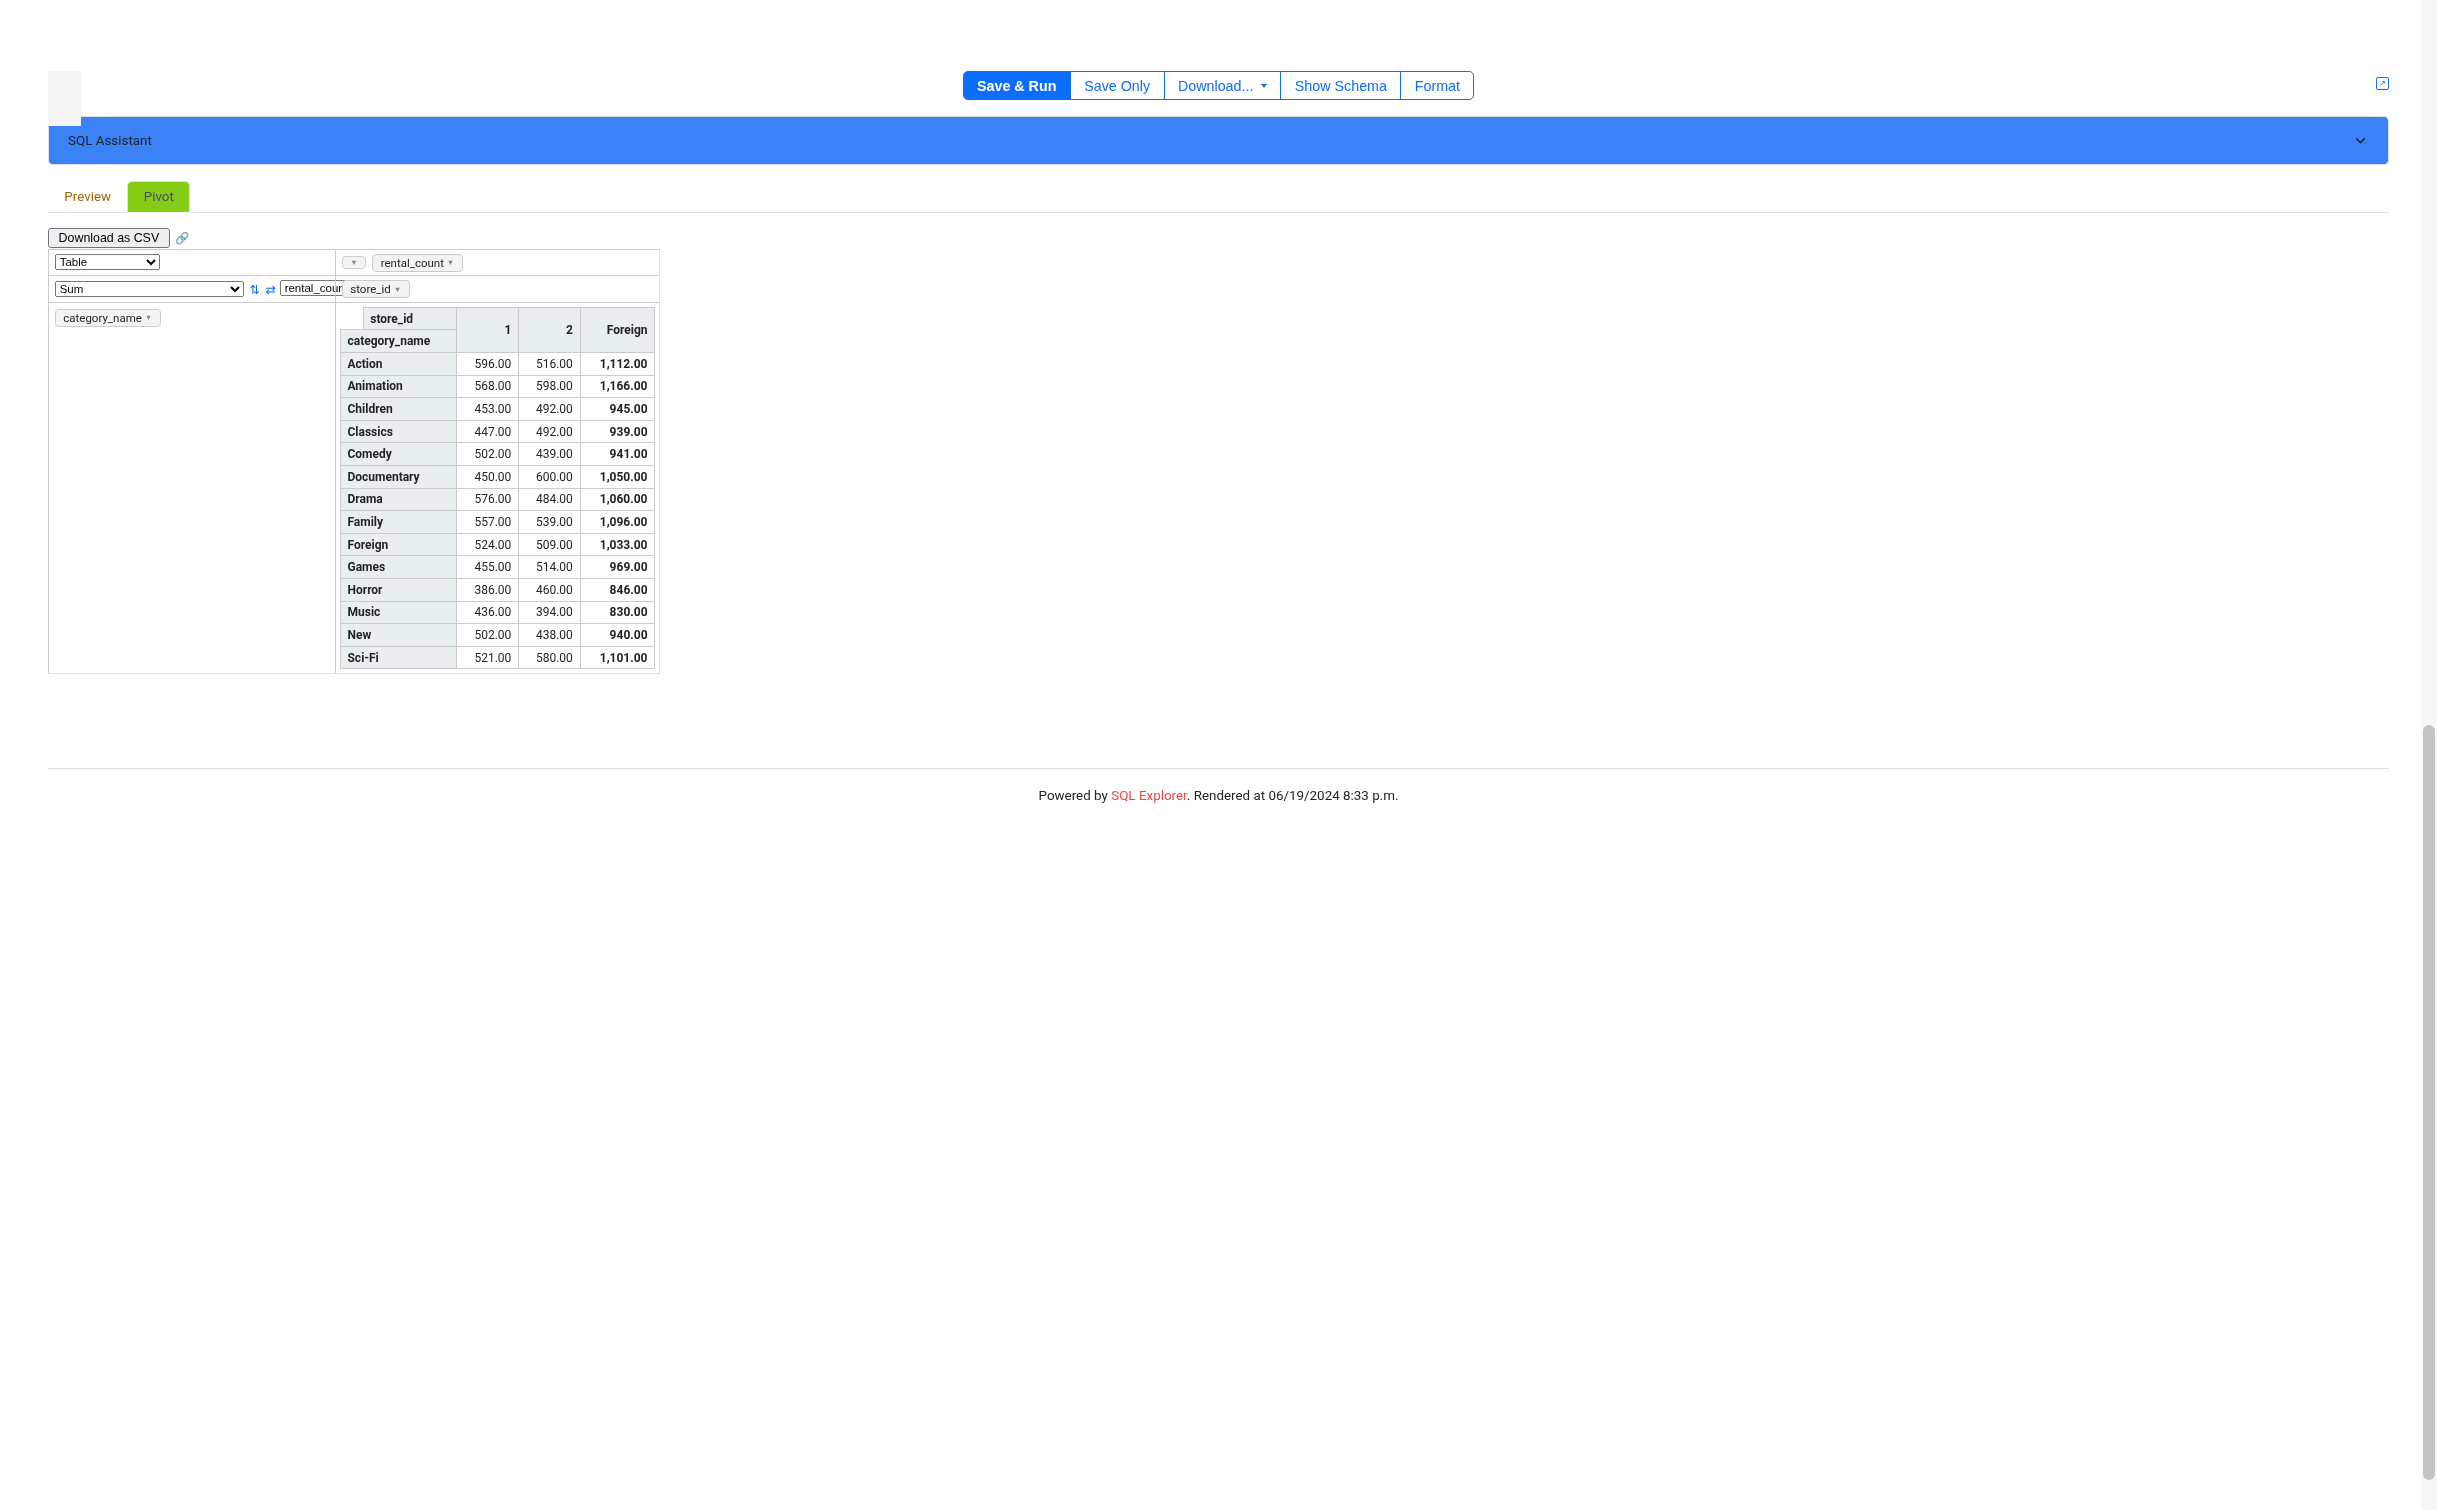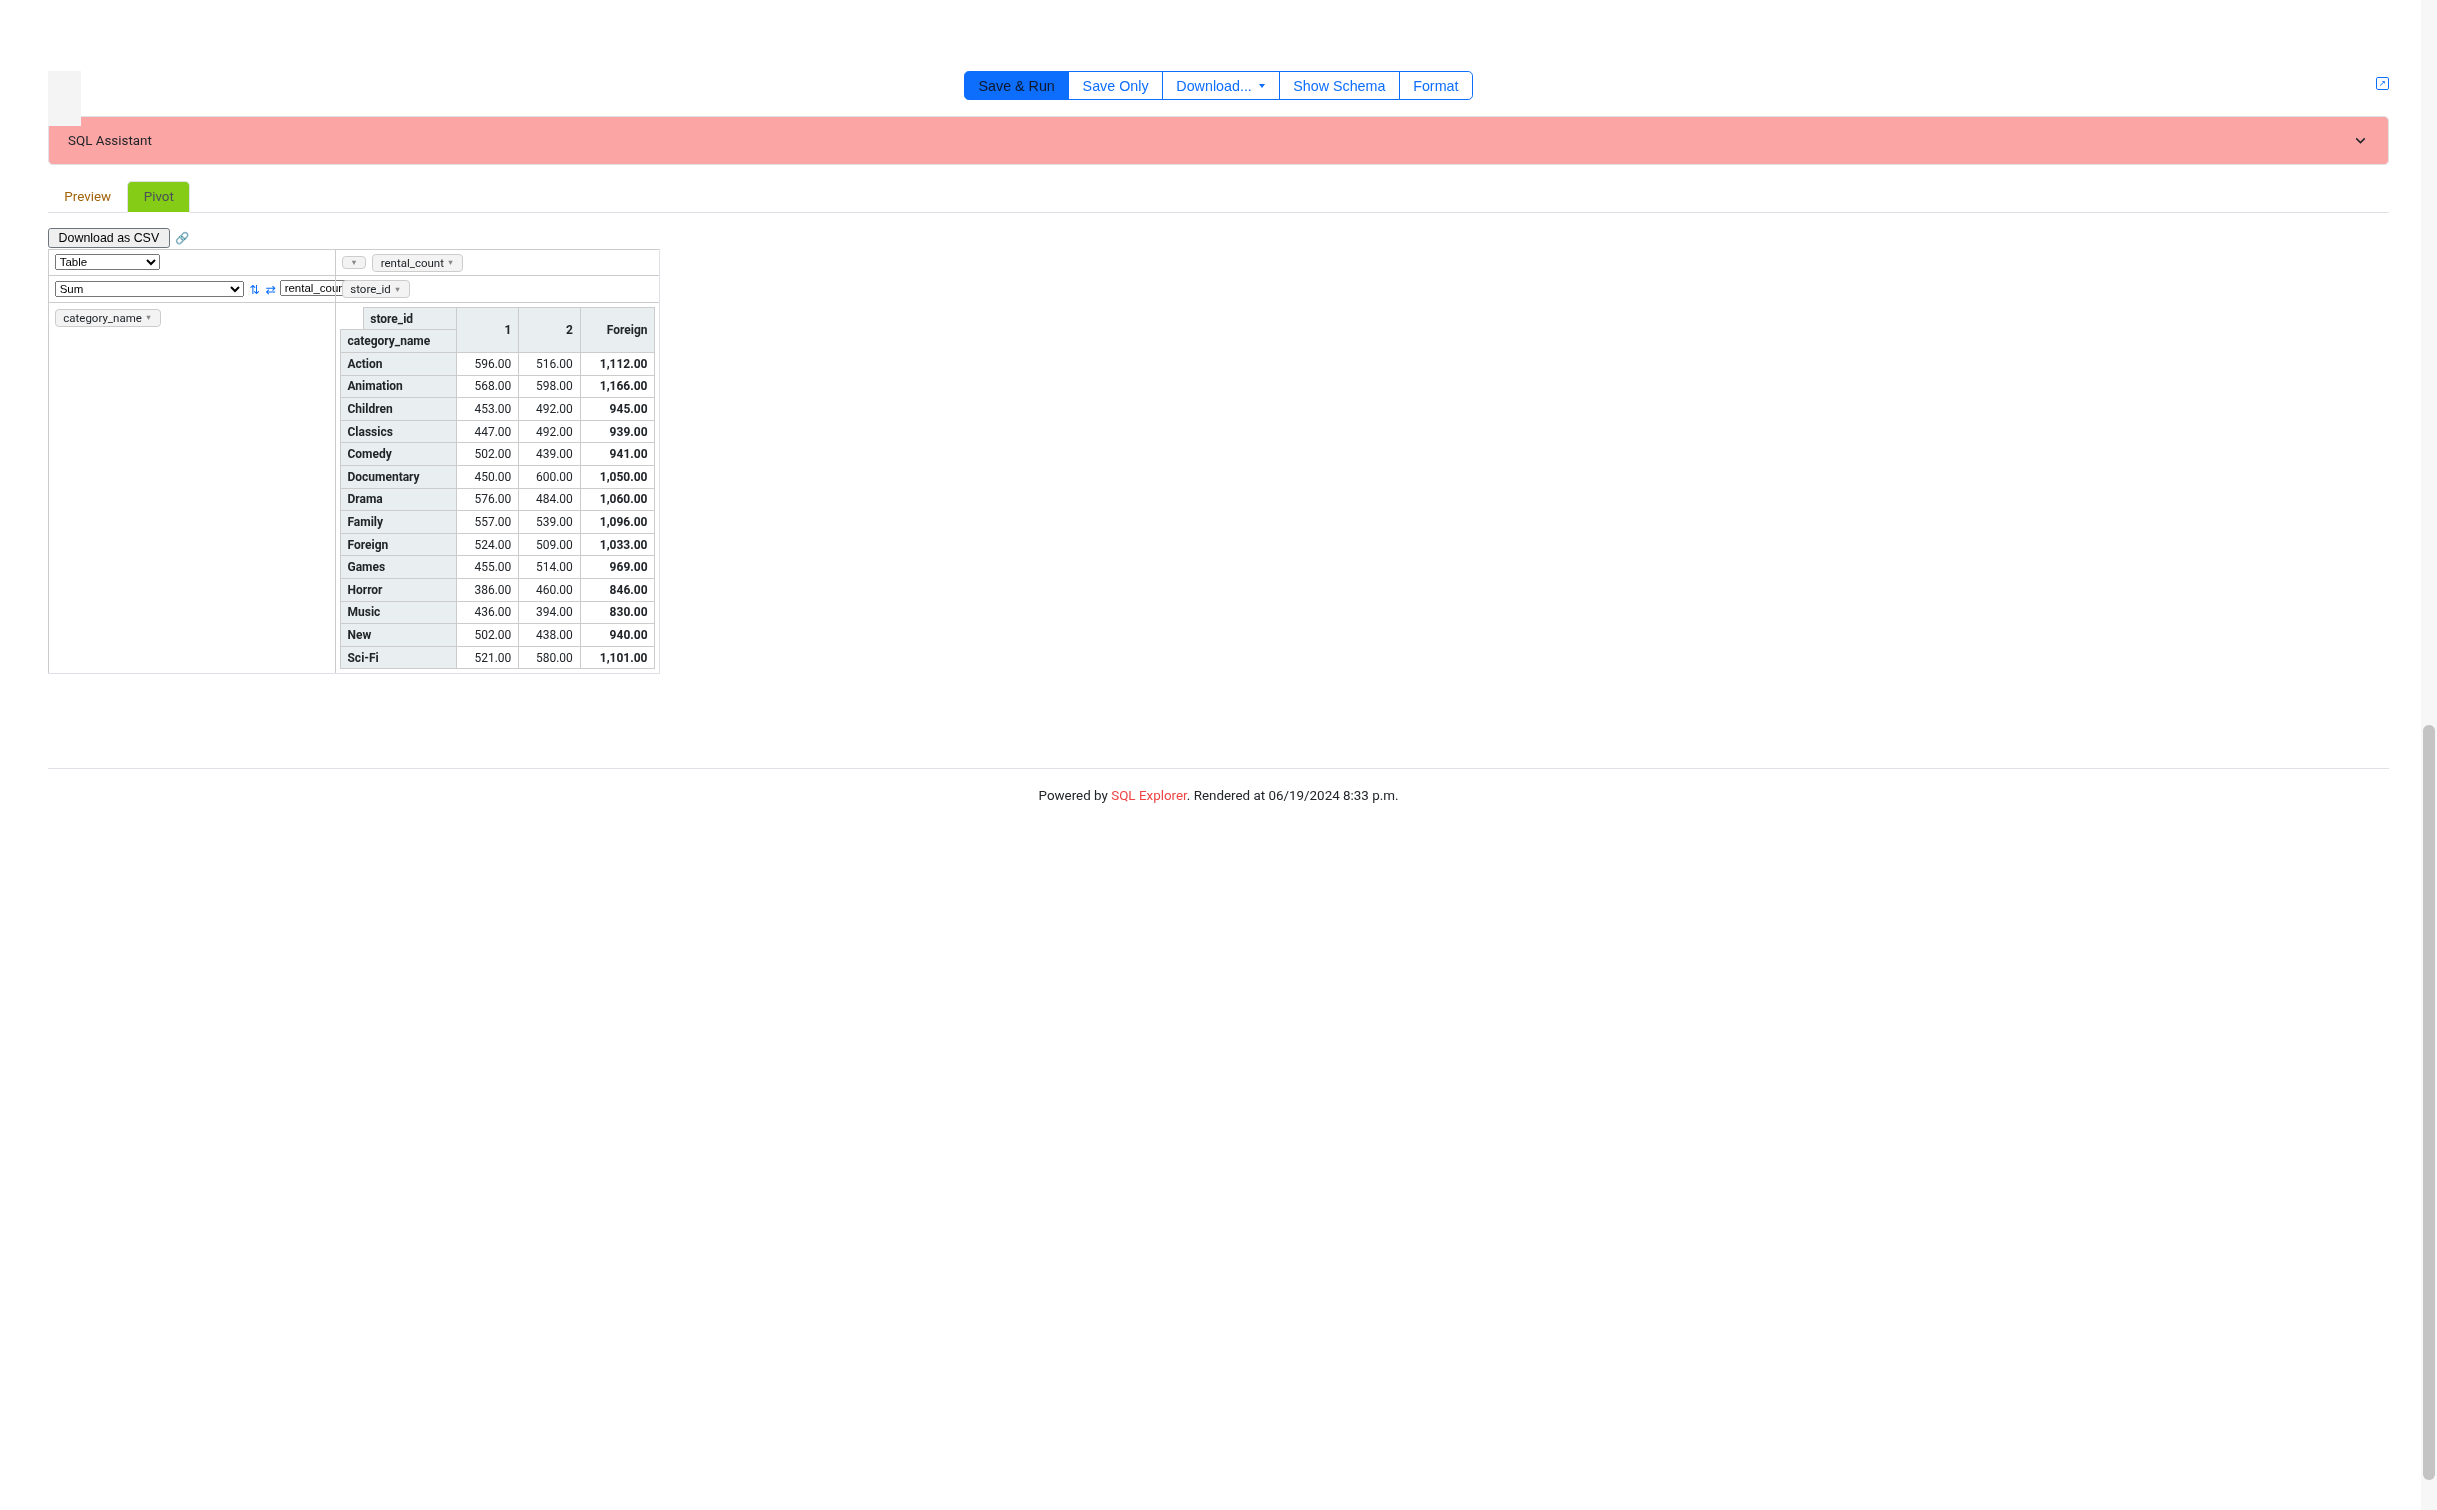--- a/index.html
+++ b/index.html
@@ -39,22 +39,23 @@
     border: 1px solid #0d6efd;
     color: #0d6efd;
     background: #fff;
     cursor: pointer;
     display: inline-flex;
     align-items: center;
     gap: 3.8px;
   }
   .btn-primary {
     background: #0d6efd;
-    color: #0f172a;
+    color: #ffffff;
     border-radius: 4.8px 0 0 4.8px;
+    font-weight: bold;
   }
   .btn:not(:first-child) { margin-left: -1px; }
   .btn:last-child { border-radius: 0 4.8px 4.8px 0; }
   .caret {
     display: inline-block;
     width: 0; height: 0;
     border-left: 3.8px solid transparent;
     border-right: 3.8px solid transparent;
     border-top: 4.8px solid #0d6efd;
     margin-left: 3.8px;
@@ -74,21 +75,21 @@
   }
   .fullscreen-icon::after {
     content:"↗";
     font-size:8.6px;
     color:#0d6efd;
   }
   .assistant-bar {
     margin-top: 15.3px;
     border: 1px solid #dee2e6;
     border-radius: 4.8px;
-    background: #fca5a5;
+    background: #3b82f6;
     padding: 15.3px 19px;
     display: flex;
     justify-content: space-between;
     align-items: center;
     cursor: pointer;
   }
   .chevron {
     width: 17px; height: 17px;
     stroke: #212529;
   }

